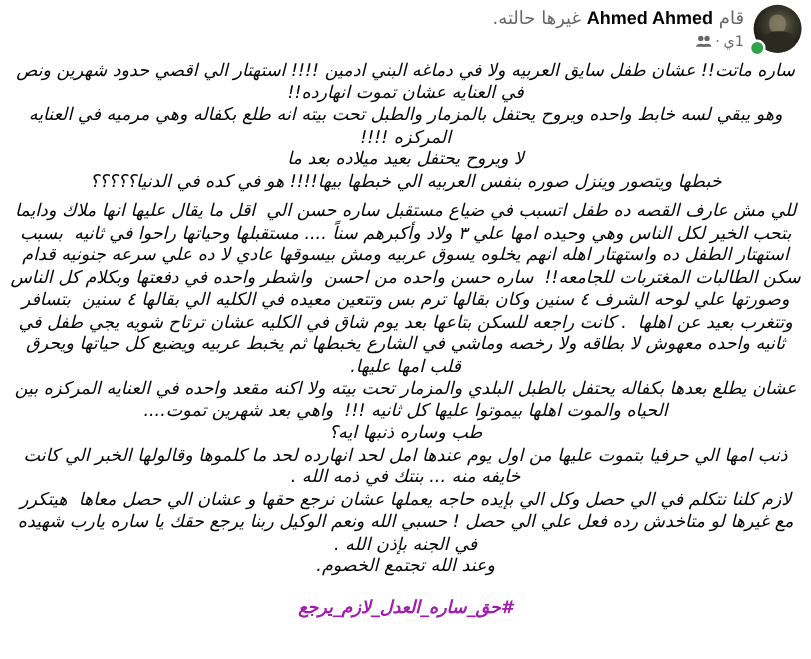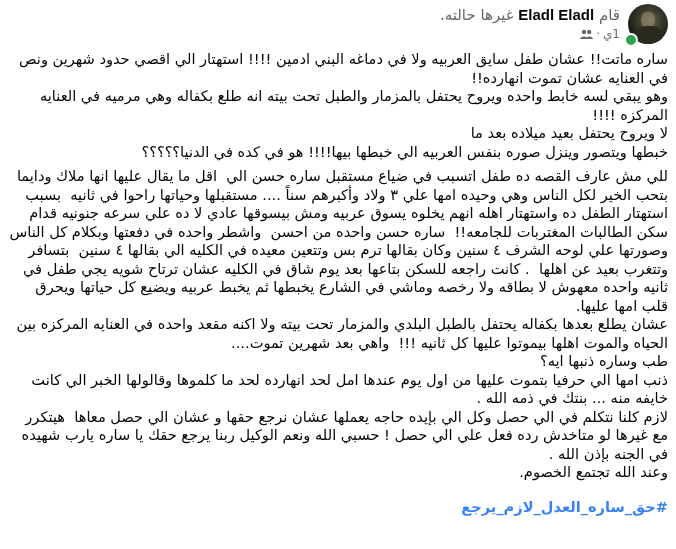--- a/index.html
+++ b/index.html
@@ -32,38 +32,38 @@
     color: #65676b;
   }
   .headline .author { color: #050505; font-weight: bold; font-family: "Liberation Sans", sans-serif; }
   .meta {
     position: absolute; right: 56px; top: 26px; font-size: 12px; line-height: 16px; color: #65676b;
     white-space: nowrap; display: flex; align-items: center; gap: 3px;
   }
   .meta svg { display: block; }
   .content {
     position: absolute; top: 50px; right: 8px; width: 660px;
-    font-size: 14.6px; line-height: 18.5px; text-align: right; direction: rtl;
+    font-size: 14.6px; line-height: 18.5px; text-align: center; direction: rtl; font-style: italic;
   }
   .para { margin: 0 0 6px 0; white-space: pre-wrap; }
-  .hashtag { color: #3b82f6; font-weight: bold; margin-top: 10px; display: inline-block; }
+  .hashtag { color: #a21caf; font-weight: bold; margin-top: 10px; display: inline-block; }
 </style>
 </head>
 <body>
 
 <div class="post">
   <div class="header">
     <div class="avatar">
       <div class="face"></div>
       <div class="body"></div>
     </div>
     <div class="online-dot"></div>
     <div class="headline">
       <span>قام</span>
-      <span class="author">Eladl Eladl</span>
+      <span class="author">Ahmed Ahmed</span>
       <span>غيرها حالته.</span>
     </div>
     <div class="meta">
       <span>1ي</span>
       <span>·</span>
       <span>
         <svg width="13" height="11" viewBox="0 0 13 11">
           <circle cx="4" cy="3" r="2.2" fill="#65676b"></circle>
           <circle cx="9.2" cy="3" r="2.2" fill="#65676b"></circle>
           <path d="M0 10 C0 6.5 8 6.5 8 10 Z" fill="#65676b"></path>

